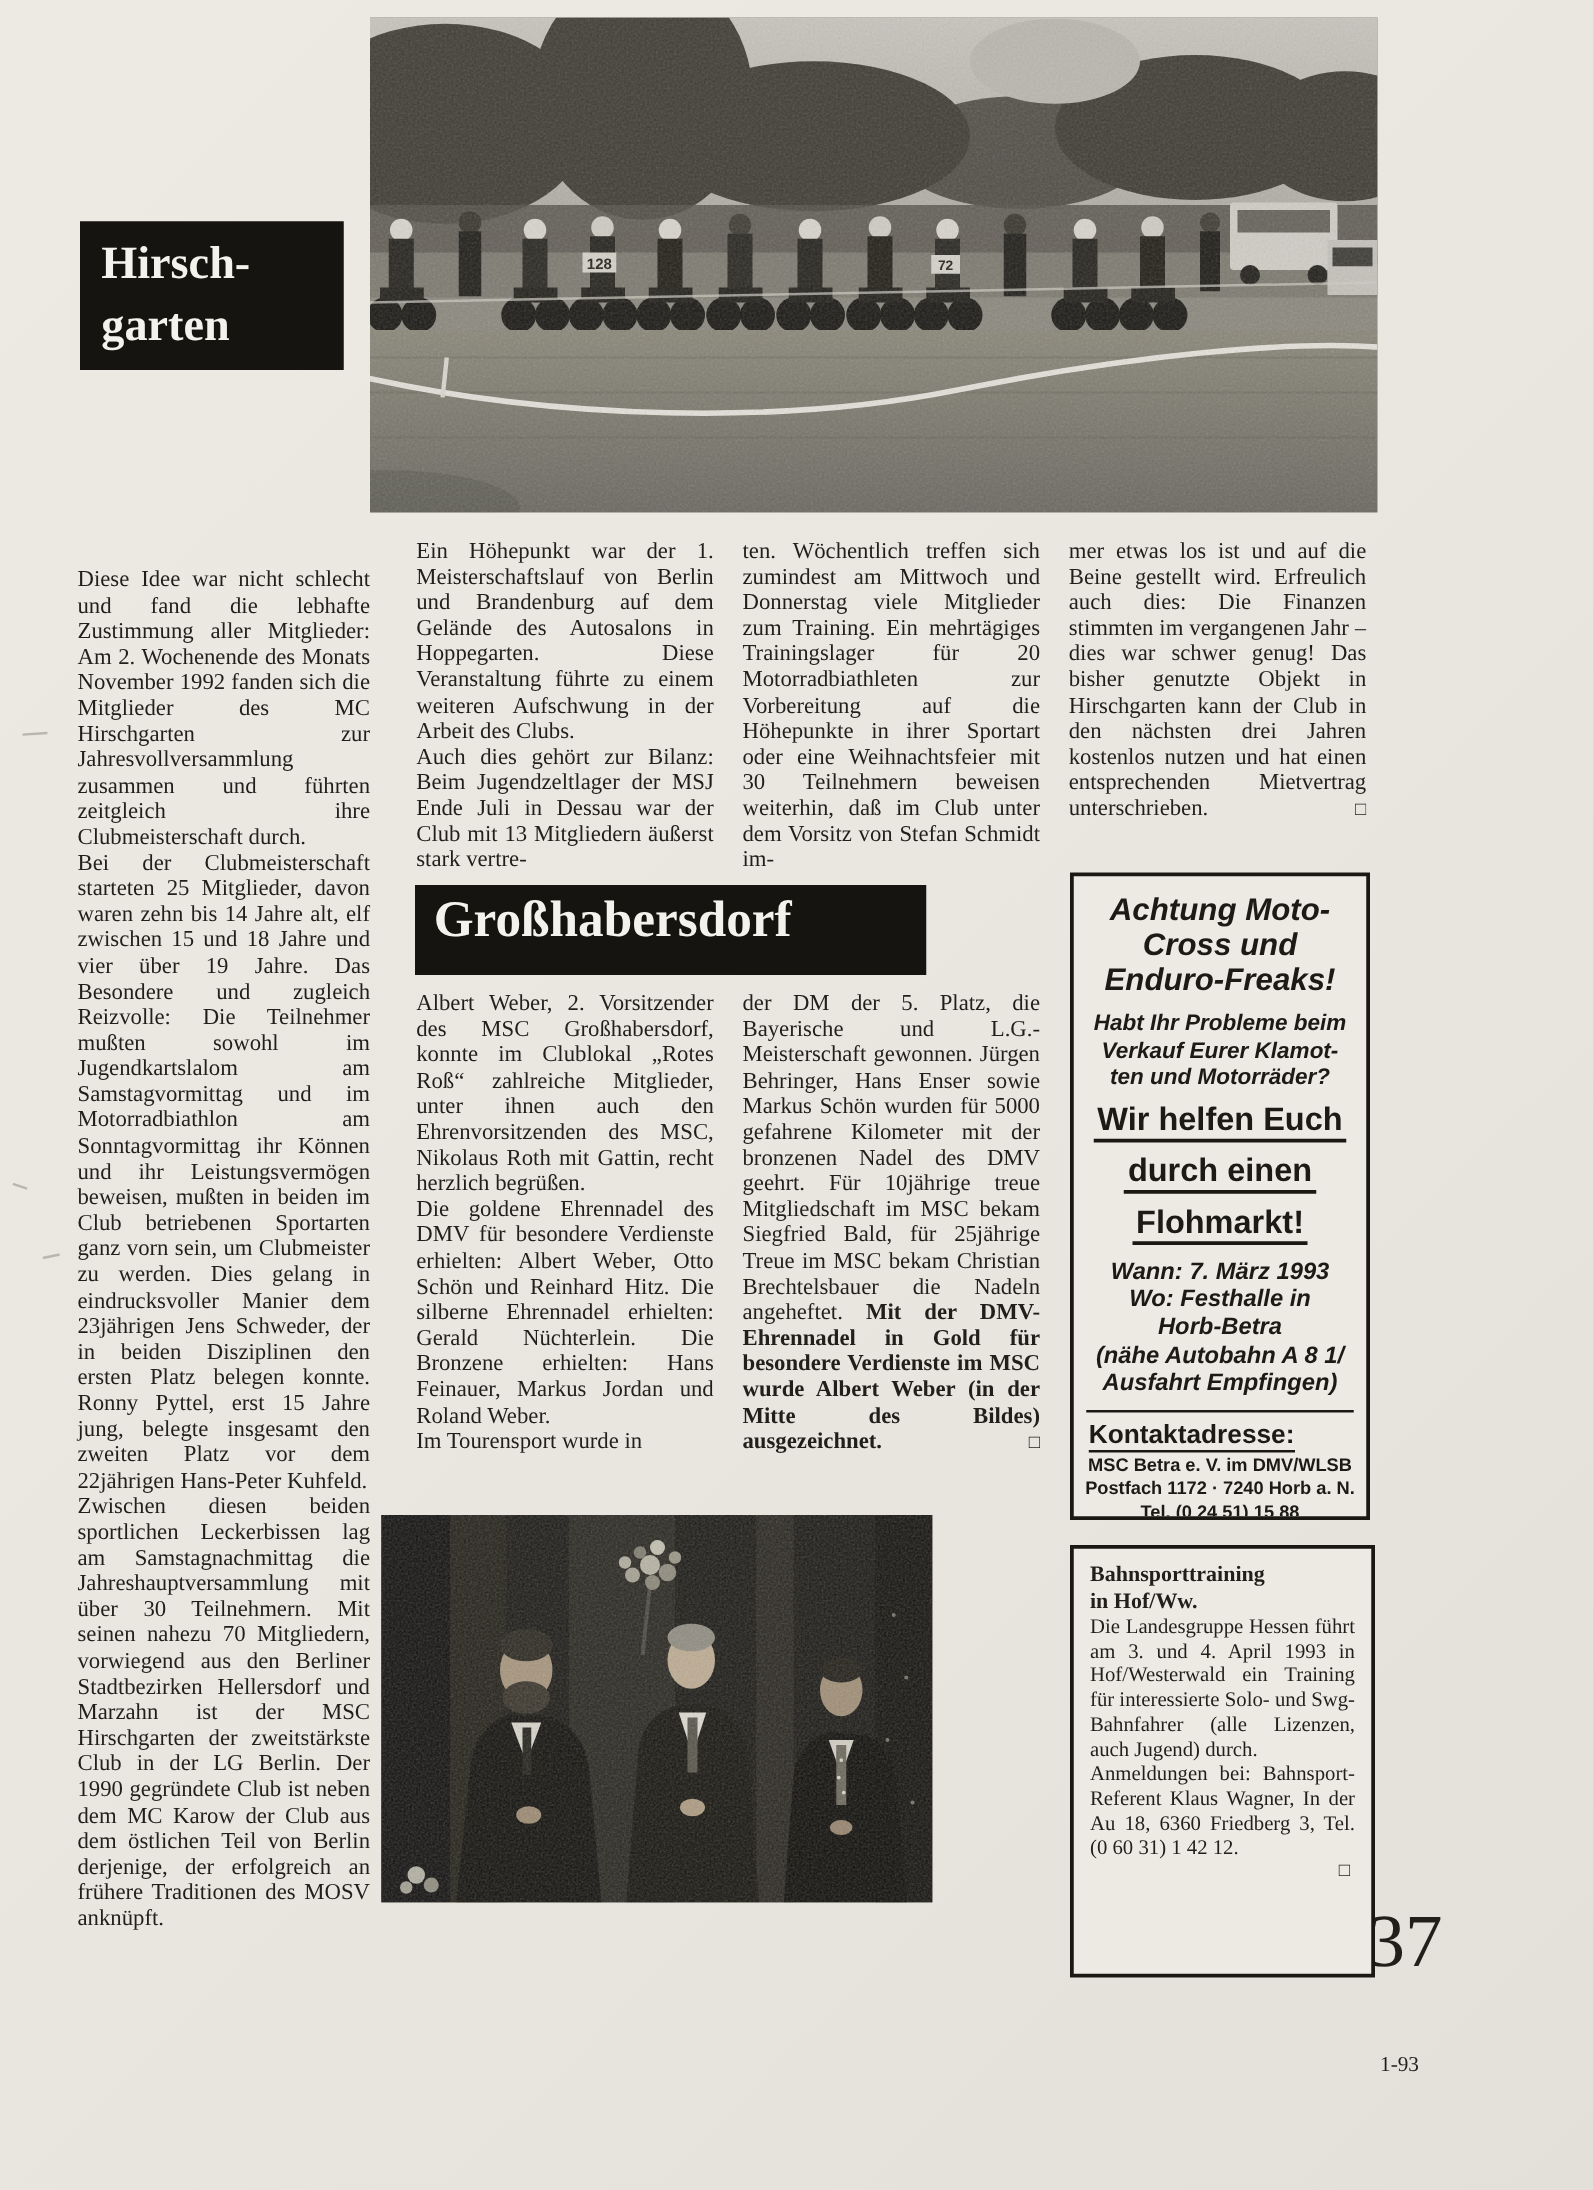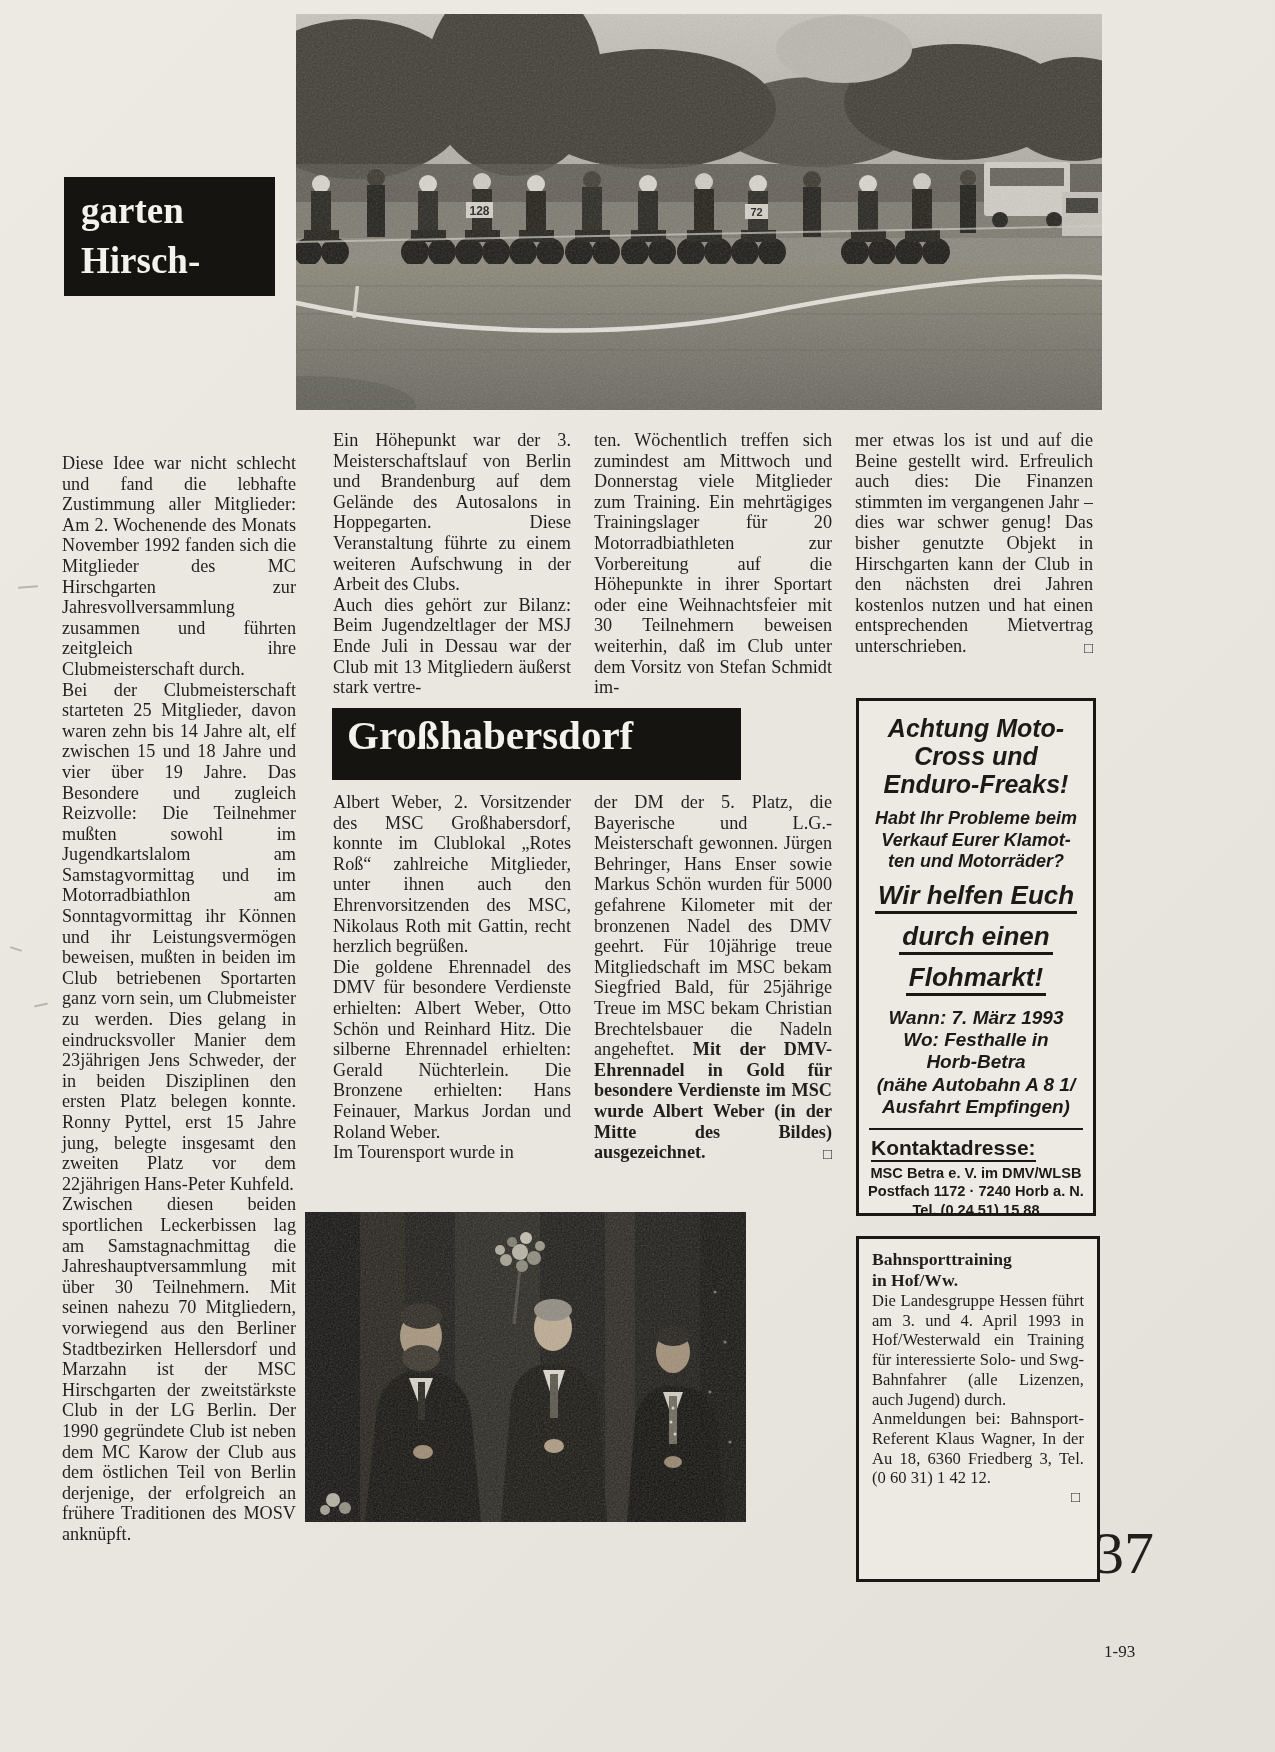--- a/index.html
+++ b/index.html
@@ -22,21 +22,21 @@
   .photo{position:absolute;background:#8b887e;overflow:hidden;}
   .photo-top{left:296px;top:14px;width:806px;height:396px;}
   .photo-bottom{left:305px;top:1212px;width:441px;height:310px;z-index:4;}
   .photo svg{display:block;width:100%;height:100%;}
   
   .ad1{position:absolute;left:856px;top:698px;width:240px;height:518px;border:3px solid #1a1812;
        box-sizing:border-box;background:#edeae4;z-index:6;text-align:center;overflow:hidden;
        font-family:"Liberation Sans","DejaVu Sans",sans-serif;color:#1c1a15;padding:13px 7px 0;}
   .ad1 .t{font-style:italic;font-weight:bold;font-size:25px;line-height:28px;}
   .ad1 .q{font-style:italic;font-weight:bold;font-size:18px;line-height:21.5px;margin-top:10px;}
-  .ad1 .slog{font-style:italic;font-weight:bold;font-size:26px;line-height:29px;margin-top:8px;}
+  .ad1 .slog{font-weight:bold;font-size:26px;line-height:29px;margin-top:8px;}
   .ad1 .slog span{display:inline-block;border-bottom:3px solid #1a1812;padding:0 3px 1px;}
   .ad1 .when{font-style:italic;font-weight:bold;font-size:19px;line-height:23px;margin-top:10px;}
   .ad1 .where{font-style:italic;font-weight:bold;font-size:19px;line-height:22.5px;}
   .ad1 .rule{border:none;border-top:2.5px solid #1a1812;margin:9px 3px 6px;}
   .ad1 .kh{font-weight:bold;font-size:21px;line-height:24px;text-align:left;padding-left:5px;}
   .ad1 .kh span{border-bottom:2.5px solid #1a1812;padding-bottom:1px;}
   .ad1 .kl{font-weight:bold;font-size:14.6px;line-height:18.8px;margin-top:4px;}
   
   .ad2{position:absolute;left:856px;top:1236px;width:244px;height:346px;border:3px solid #1a1812;
        box-sizing:border-box;background:#edeae4;z-index:6;padding:10px 13px 12px;
@@ -190,33 +190,33 @@
           <path d="M0,336 H806"></path>
       </g>
       <path d="M-4,288 C150,322 330,326 470,298 S740,258 810,264" stroke="#e8e6de" stroke-width="4.5" fill="none" opacity="0.95"></path>
       <rect x="58" y="272" width="3.5" height="32" fill="#d8d6ce" transform="rotate(6 60 288)"></rect>
       <ellipse cx="10" cy="392" rx="110" ry="30" fill="#4e4c44" opacity="0.35"></ellipse>
       <rect width="806" height="396" filter="url(#grain1)" opacity="0.22"></rect>
     </svg>
   </div>
 
   <div class="headline-box hg-box">
+    <div>Hirsch-</div>
     <div>garten</div>
-    <div>Hirsch-</div>
   </div>
 
 
   <div class="col col1">
     <p>Diese Idee war nicht schlecht und fand die lebhafte Zustimmung aller Mitglieder: Am 2. Wochenende des Monats November 1992 fanden sich die Mitglieder des MC Hirschgarten zur Jahresvollversammlung zusammen und führten zeitgleich ihre Clubmeisterschaft durch.</p>
     <p>Bei der Clubmeisterschaft starteten 25 Mitglieder, davon waren zehn bis 14 Jahre alt, elf zwischen 15 und 18 Jahre und vier über 19 Jahre. Das Besondere und zugleich Reizvolle: Die Teilnehmer mußten sowohl im Jugendkartslalom am Samstagvormittag und im Motorradbiathlon am Sonntagvormittag ihr Können und ihr Leistungsvermögen beweisen, mußten in beiden im Club betriebenen Sportarten ganz vorn sein, um Clubmeister zu werden. Dies gelang in eindrucksvoller Manier dem 23jährigen Jens Schweder, der in beiden Disziplinen den ersten Platz belegen konnte. Ronny Pyttel, erst 15 Jahre jung, belegte insgesamt den zweiten Platz vor dem 22jährigen Hans-Peter Kuhfeld.</p>
     <p>Zwischen diesen beiden sportlichen Leckerbissen lag am Samstagnachmittag die Jahreshauptversammlung mit über 30 Teilnehmern. Mit seinen nahezu 70 Mitgliedern, vorwiegend aus den Berliner Stadtbezirken Hellersdorf und Marzahn ist der MSC Hirschgarten der zweitstärkste Club in der LG Berlin. Der 1990 gegründete Club ist neben dem MC Karow der Club aus dem östlichen Teil von Berlin derjenige, der erfolgreich an frühere Traditionen des MOSV anknüpft.</p>
   </div>
 
   <div class="col col2">
-    <p>Ein Höhepunkt war der 3. Meisterschaftslauf von Berlin und Brandenburg auf dem Gelände des Autosalons in Hoppegarten. Diese Veranstaltung führte zu einem weiteren Aufschwung in der Arbeit des Clubs.</p>
+    <p>Ein Höhepunkt war der 1. Meisterschaftslauf von Berlin und Brandenburg auf dem Gelände des Autosalons in Hoppegarten. Diese Veranstaltung führte zu einem weiteren Aufschwung in der Arbeit des Clubs.</p>
     <p>Auch dies gehört zur Bilanz: Beim Jugendzeltlager der MSJ Ende Juli in Dessau war der Club mit 13 Mitgliedern äußerst stark vertre-</p>
   </div>
 
   <div class="col col3">
     <p>ten. Wöchentlich treffen sich zumindest am Mittwoch und Donnerstag viele Mitglieder zum Training. Ein mehrtägiges Trainingslager für 20 Motorradbiathleten zur Vorbereitung auf die Höhepunkte in ihrer Sportart oder eine Weihnachtsfeier mit 30 Teilnehmern beweisen weiterhin, daß im Club unter dem Vorsitz von Stefan Schmidt im-</p>
   </div>
 
   <div class="col col4">
     <p><span>mer etwas los ist und auf die Beine gestellt wird. Erfreulich auch dies: Die Finanzen stimmten im vergangenen Jahr – dies war schwer genug! Das bisher genutzte Objekt in Hirschgarten kann der Club in den nächsten drei Jahren kostenlos nutzen und hat einen entsprechenden Mietvertrag unterschrieben.</span> <span class="endmark">□</span></p>
   </div>

